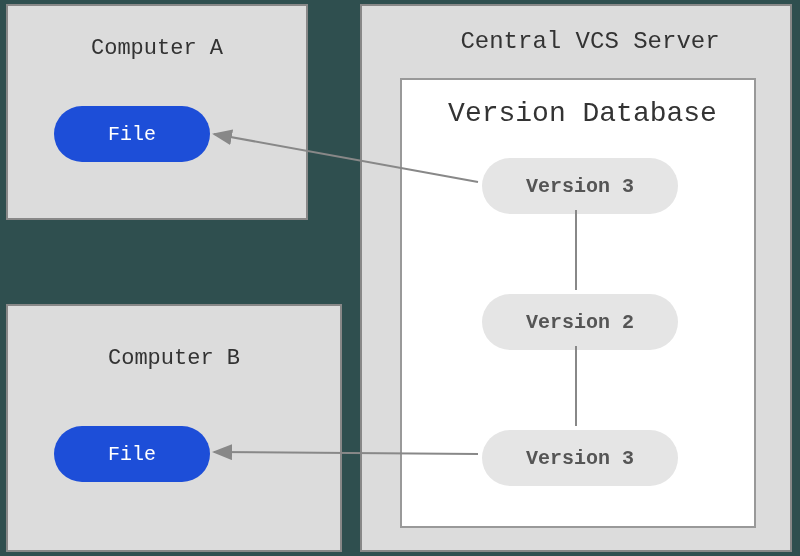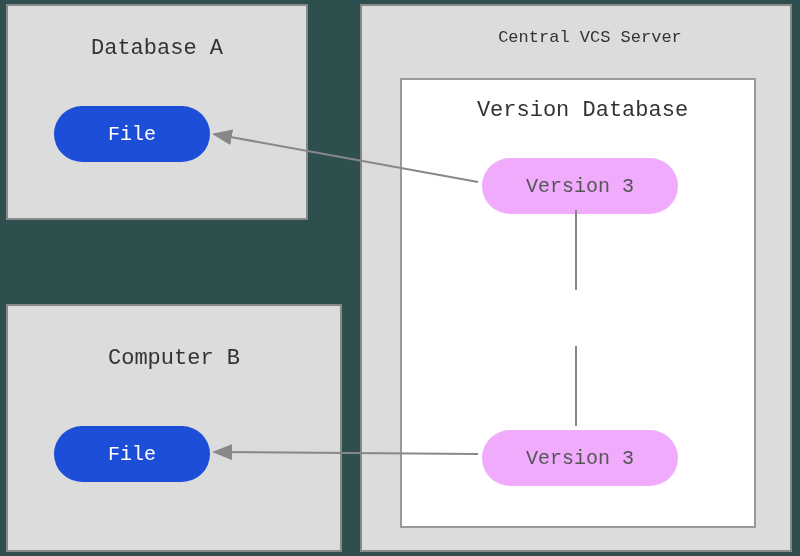--- a/index.html
+++ b/index.html
@@ -31,62 +31,66 @@
     justify-content: center;
     font-size: 20px;
     box-sizing: border-box;
   }
   .pill-teal {
     background: #1d4ed8;
     color: #fff;
     border: none;
   }
   .pill-light {
-    background: #f0abfc;
+    background: #e5e5e5;
     color: #555;
     border: none;
+    font-weight: bold;
   }
   .db-box {
     position: absolute;
     background: #ffffff;
     border: 2px solid #999;
     box-sizing: border-box;
   }
   svg.overlay {
     position: absolute;
     left: 0; top: 0;
     width: 800px; height: 556px;
     pointer-events: none;
   }
 </style>
 </head>
 <body>
 
 <div class="box" style="left:6px; top:4px; width:302px; height:216px;">
-  <div class="title" style="position:absolute; left:0; right:0; top:30px;">Database A</div>
+  <div class="title" style="position:absolute; left:0; right:0; top:30px;">Computer A</div>
   <div class="pill pill-teal" style="left:46px; top:100px; width:156px; height:56px;">
     <span>File</span>
   </div>
 </div>
 
 <div class="box" style="left:6px; top:304px; width:336px; height:248px;">
   <div class="title" style="position:absolute; left:0; right:0; top:40px;">Computer B</div>
   <div class="pill pill-teal" style="left:46px; top:120px; width:156px; height:56px;">
     <span>File</span>
   </div>
 </div>
 
 <div class="box" style="left:360px; top:4px; width:432px; height:548px;">
-  <div class="title" style="position:absolute; left:0; right:0; top:22px; font-size:17px;padding-left:28px;">Central VCS Server</div>
+  <div class="title" style="position:absolute; left:0; right:0; top:22px; font-size:24px;padding-left:28px;">Central VCS Server</div>
 
   <div class="db-box" style="left:38px; top:72px; width:356px; height:450px;">
-    <div class="title" style="position:absolute; left:9px; right:0; top:18px; font-size:22px;">Version Database</div>
+    <div class="title" style="position:absolute; left:9px; right:0; top:18px; font-size:28px;">Version Database</div>
 
     <div class="pill pill-light" style="left:80px; top:78px; width:196px; height:56px;">
       <span>Version 3</span>
+    </div>
+    <div class="pill pill-light" style="left:80px; top:214px; width:196px; height:56px;">
+      <span>Version 2</span>
     </div>
     <div class="pill pill-light" style="left:80px; top:350px; width:196px; height:56px;">
       <span>Version 3</span>
     </div>
   </div>
 </div>
 
 <svg class="overlay" viewBox="0 0 800 556">
   <defs>
     <marker id="arrowhead" markerWidth="10" markerHeight="8" refX="9" refY="4" orient="auto">

